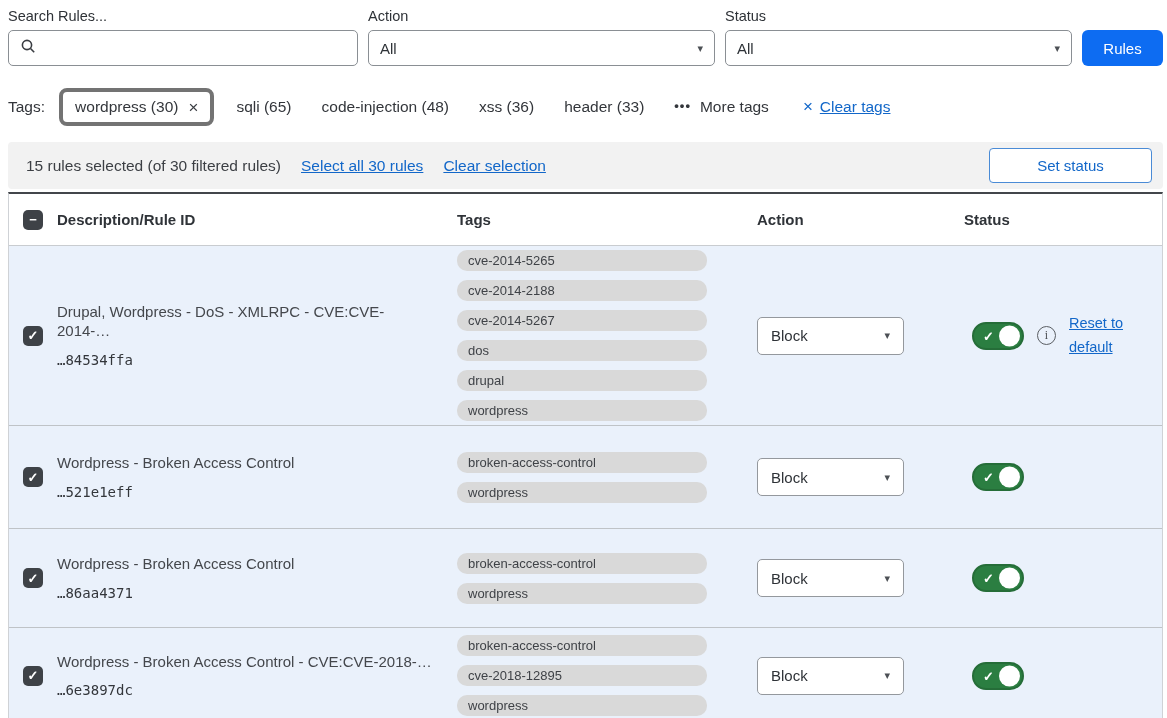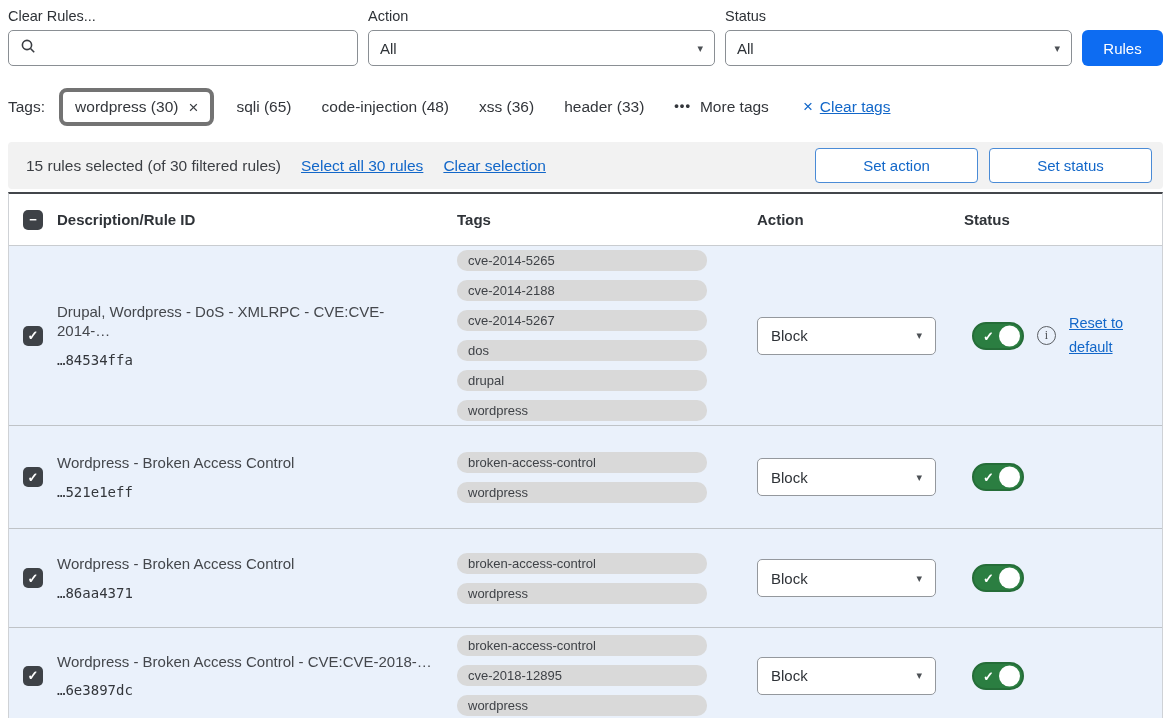--- a/index.html
+++ b/index.html
@@ -52,37 +52,37 @@
   .row.r2 { min-height:103px; }
   .row.r3 { min-height:99px; }
   .row.r4 { min-height:96px; }
   .ckcell { display:flex; justify-content:center; }
   .ckbox { width:20px; height:20px; background:#3e4247; border-radius:5px; color:#fff; display:flex; align-items:center; justify-content:center; font-size:13px; font-weight:700; cursor:pointer; }
   .desc { padding-right:22px; }
   .desc .dtitle { font-size:15px; color:#44474c; line-height:1.25; }
   .desc .rid { font-family:"DejaVu Sans Mono",monospace; font-size:14px; color:#33363b; margin-top:11px; }
   .tagscell { width:250px; display:flex; flex-wrap:wrap; gap:9px 10px; padding:4px 0;flex-direction:column; }
   .pill { background:#d9d9d9; color:#3f4247; font-size:13px; padding:3px 11px; border-radius:10px; white-space:nowrap; }
-  .actsel { width:179px; height:38px; background:#fff; border:1px solid #94989d; border-radius:5px; display:flex; align-items:center; justify-content:space-between; padding:0 13px; font-size:15px; color:#2e3237; cursor:pointer; }
+  .actsel { width:147px; height:38px; background:#fff; border:1px solid #94989d; border-radius:5px; display:flex; align-items:center; justify-content:space-between; padding:0 13px; font-size:15px; color:#2e3237; cursor:pointer; }
   .statuscell { display:flex; align-items:center; gap:13px; padding-left:8px; }
   .toggle { position:relative; width:52px; height:28px; border-radius:14px; background:#2b7e41; border:2px solid #256d38; cursor:pointer; flex:none; }
   .toggle .tick { position:absolute; left:9px; top:50%; transform:translateY(-50%); color:#fff; font-size:13px; font-weight:700; }
   .toggle .knob { position:absolute; right:2px; top:50%; transform:translateY(-50%); width:21px; height:21px; border-radius:50%; background:#fff; }
   .info { width:19px; height:19px; border:1.5px solid #5a5e63; border-radius:50%; color:#4a4e53; display:flex; align-items:center; justify-content:center; font-size:12px; font-family:"Liberation Serif",serif; flex:none; }
   .resetlink { width:66px; color:#1267c9; font-size:14.5px; line-height:1.65; text-decoration:underline; cursor:pointer; }
 </style>
 </head>
 <body>
 
 <div class="page">
 
 
   <div class="filters">
     <div class="fgroup">
-      <div class="flabel">Clear Rules...</div>
+      <div class="flabel">Search Rules...</div>
       <div class="finput">
         <span>
           <svg width="17" height="17" viewBox="0 0 17 17" fill="none" stroke="#3a3d42" stroke-width="1.6">
             <circle cx="7" cy="7" r="4.6"></circle>
             <line x1="10.5" y1="10.5" x2="14.2" y2="14.2"></line>
           </svg>
         </span>
         <input value="" style="">
       </div>
     </div>
@@ -121,21 +121,20 @@
       <span class="x">×</span>
       <span class="txt">Clear tags</span>
     </span>
   </div>
 
   <div class="selbar">
     <span class="summary">15 rules selected (of 30 filtered rules)</span>
     <span class="sellink">Select all 30 rules</span>
     <span class="sellink">Clear selection</span>
     <span class="selbtns">
-      <button class="obtn">Set action</button>
       <button class="obtn">Set status</button>
     </span>
   </div>
 
   <div class="rtable">
 
     <div class="grid thead">
       <div class="ckcell">
         <span class="ckbox">−</span>
       </div>

